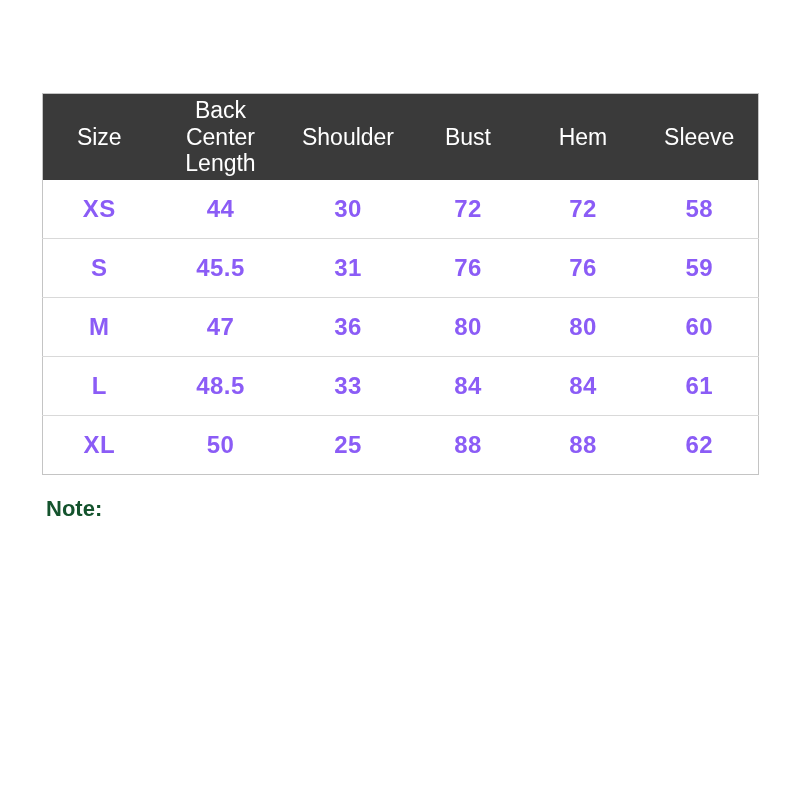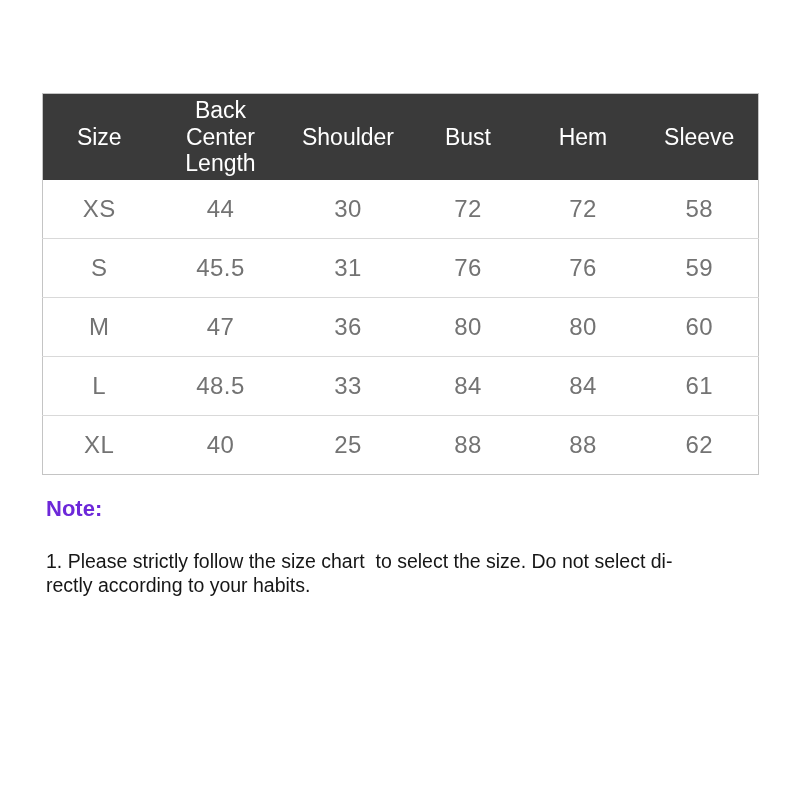--- a/index.html
+++ b/index.html
@@ -43,40 +43,40 @@
   }
   table.size-table thead th .th-label {
     display: inline-block;
     max-width: 125px;
   }
   table.size-table tbody td {
     height: 56px;
     text-align: center;
     vertical-align: middle;
     font-size: 24px;
-    font-weight: 400;
-    color: #737373;
+    font-weight: 700;
+    color: #8b5cf6;
     letter-spacing: 0.5px;
     border: none;
   }
   table.size-table tbody tr + tr td {
     border-top: 1px solid #d9d9d9;
   }
 
   
   .note-section {
     position: absolute;
     left: 46px;
     top: 496px;
     width: 714px;
   }
   .note-title {
     font-size: 22px;
     font-weight: 700;
-    color: #6d28d9;
+    color: #14532d;
     margin: 0 0 27px 0;
   }
   .note-body p {
     margin: 0;
     font-size: 19.5px;
     line-height: 24px;
     color: #161616;
     white-space: pre-wrap;
   }
 </style>
@@ -133,31 +133,29 @@
         <tr>
           <td>L</td>
           <td>48.5</td>
           <td>33</td>
           <td>84</td>
           <td>84</td>
           <td>61</td>
         </tr>
         <tr>
           <td>XL</td>
-          <td>40</td>
+          <td>50</td>
           <td>25</td>
           <td>88</td>
           <td>88</td>
           <td>62</td>
         </tr>
       </tbody>
     </table>
   </div>
 
   <div class="note-section">
     <div class="note-title">Note:</div>
     <div class="note-body">
-      <p>1. Please strictly follow the size chart  to select the size. Do not select di-
-rectly according to your habits.</p>
     </div>
   </div>
 
 </div>
 
 </body></html>

